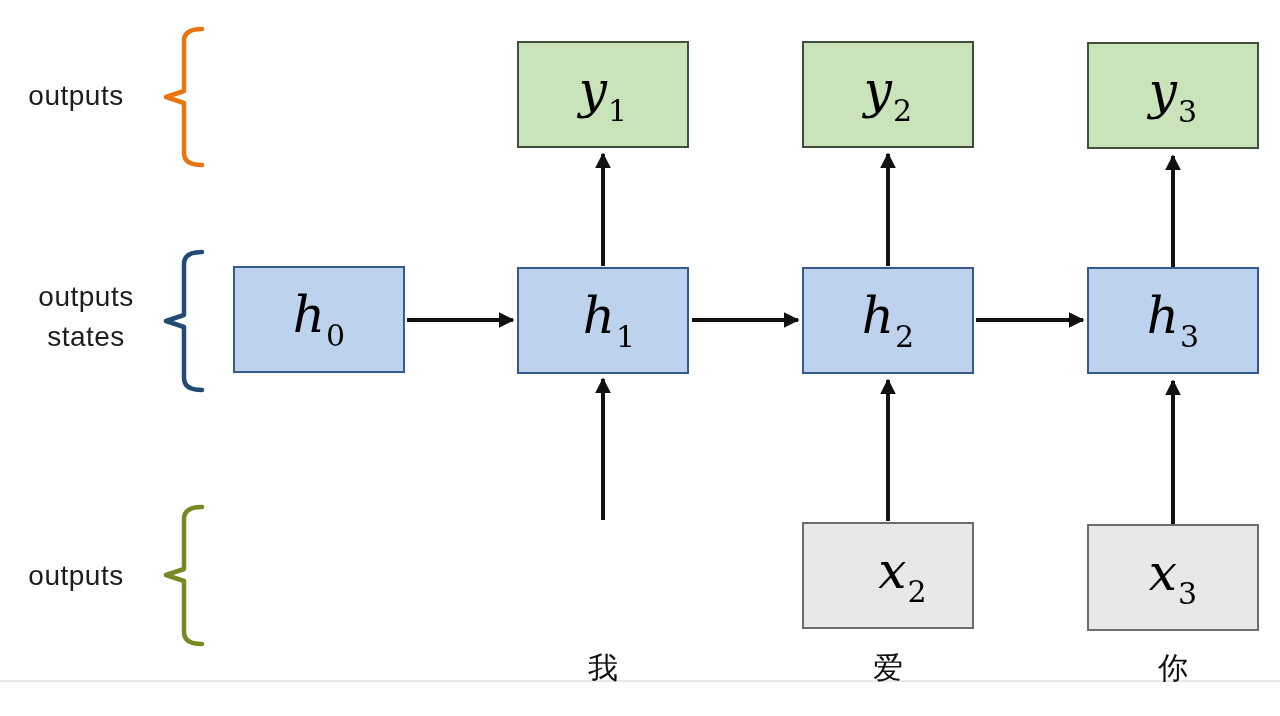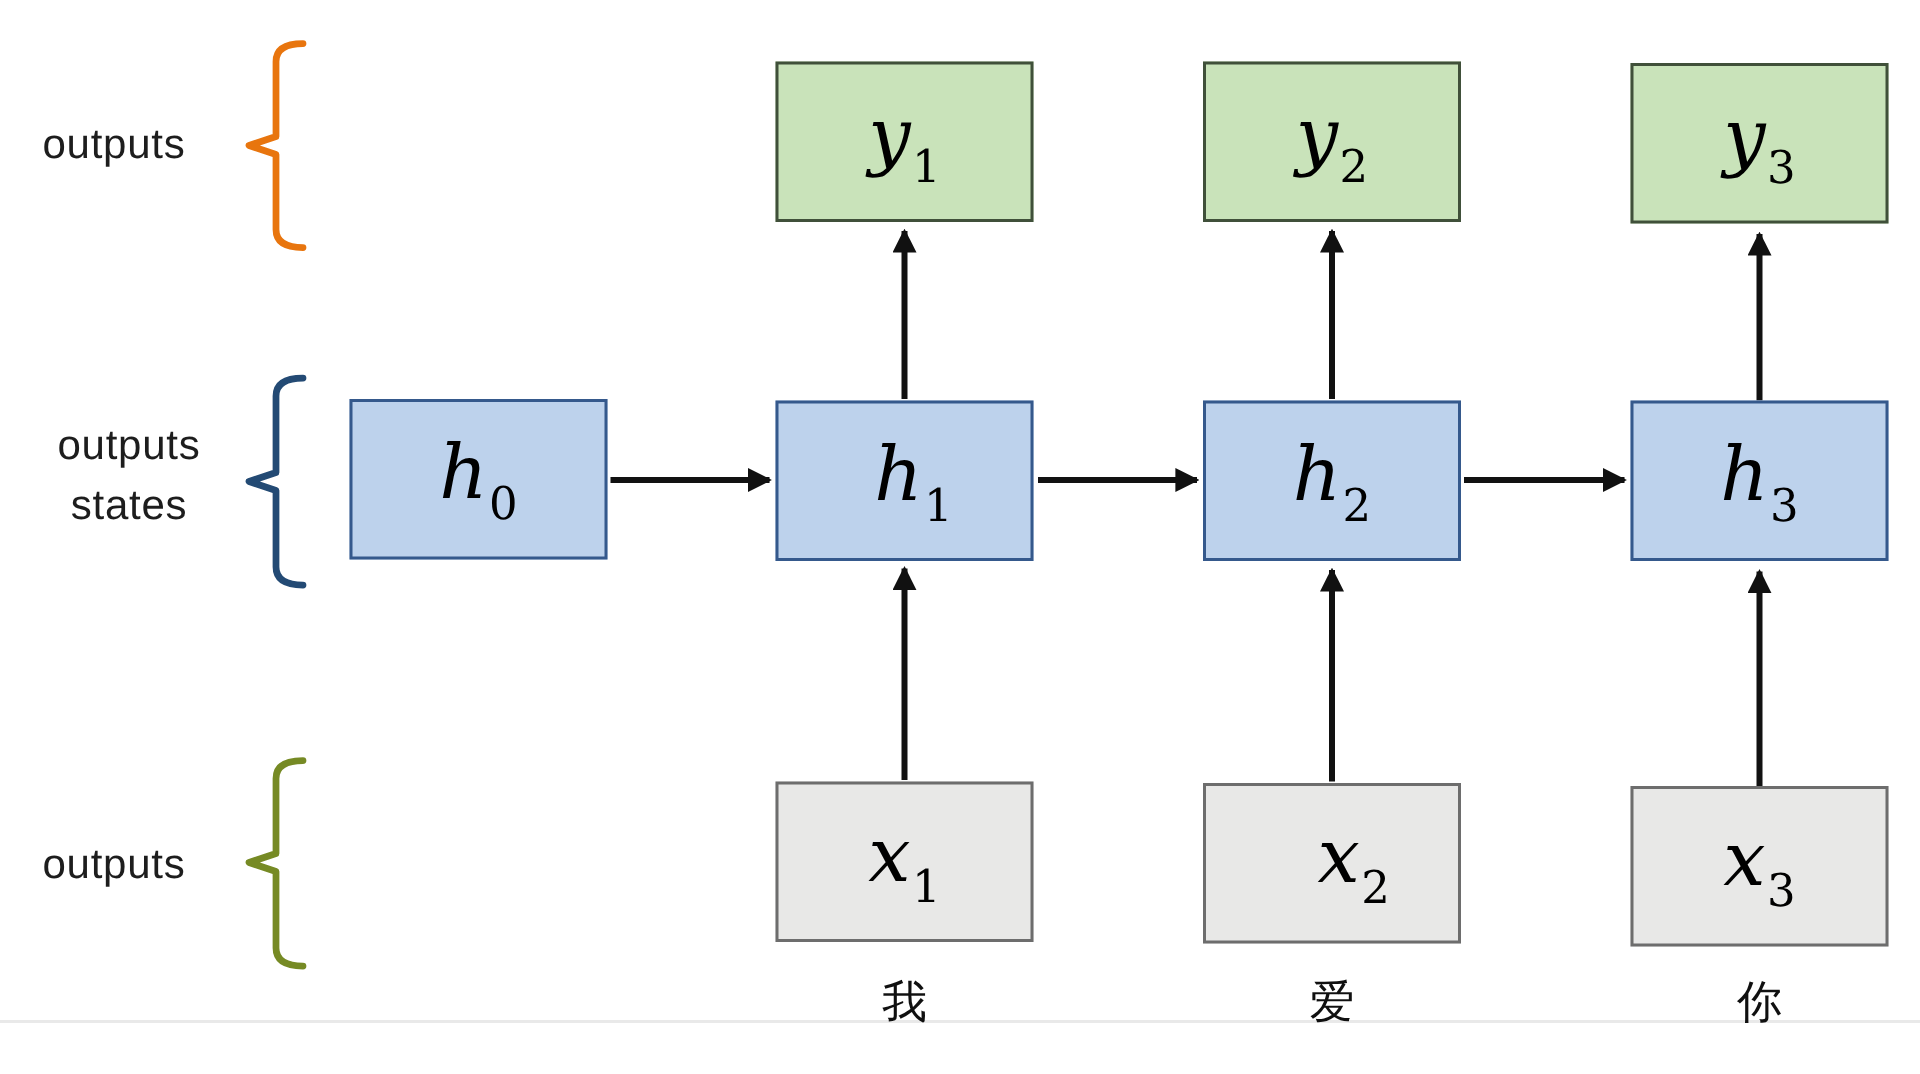--- a/index.html
+++ b/index.html
@@ -133,23 +133,20 @@
   <div class="box hidden" style="left:517px; top:267px;padding-left:12px;">
     <span class="math"><span class="mletter">h</span><span class="msub">1</span></span>
   </div>
   <div class="box hidden" style="left:802px; top:267px;text-align:right;">
     <span class="math"><span class="mletter">h</span><span class="msub">2</span></span>
   </div>
   <div class="box hidden" style="left:1087px; top:267px;">
     <span class="math"><span class="mletter">h</span><span class="msub">3</span></span>
   </div>
 
-  <div class="box input" style="left:517px; top:521px;">
-    <span class="math"><span class="mletter">x</span><span class="msub">1</span></span>
-  </div>
   <div class="box input" style="left:802px; top:522px;padding-left:29px;">
     <span class="math"><span class="mletter">x</span><span class="msub">2</span></span>
   </div>
   <div class="box input" style="left:1087px; top:524px;">
     <span class="math"><span class="mletter">x</span><span class="msub">3</span></span>
   </div>
 
   <div class="word-label" style="left:543px;">我</div>
   <div class="word-label" style="left:828px;">爱</div>
   <div class="word-label" style="left:1113px;">你</div>

